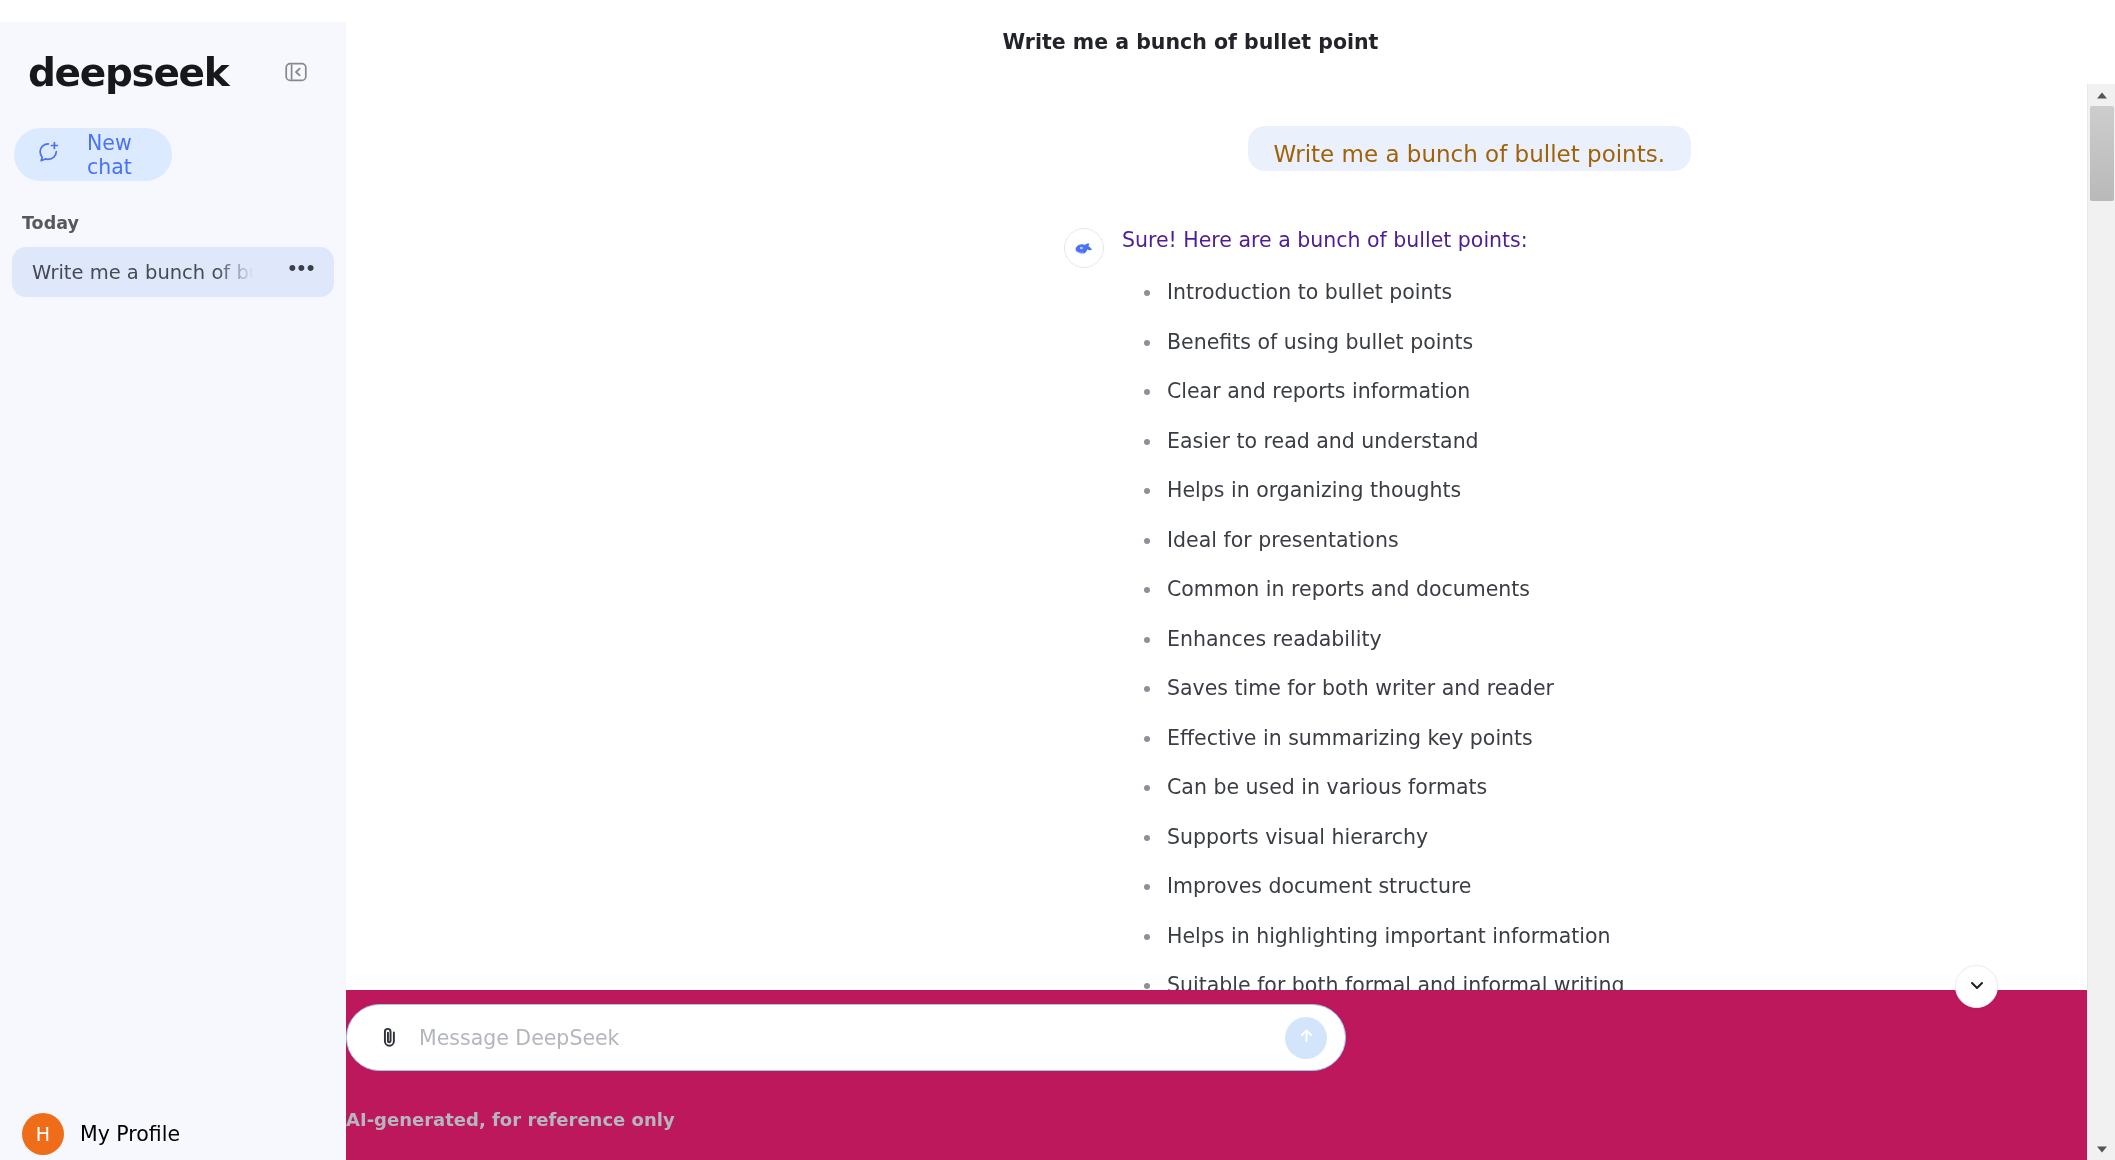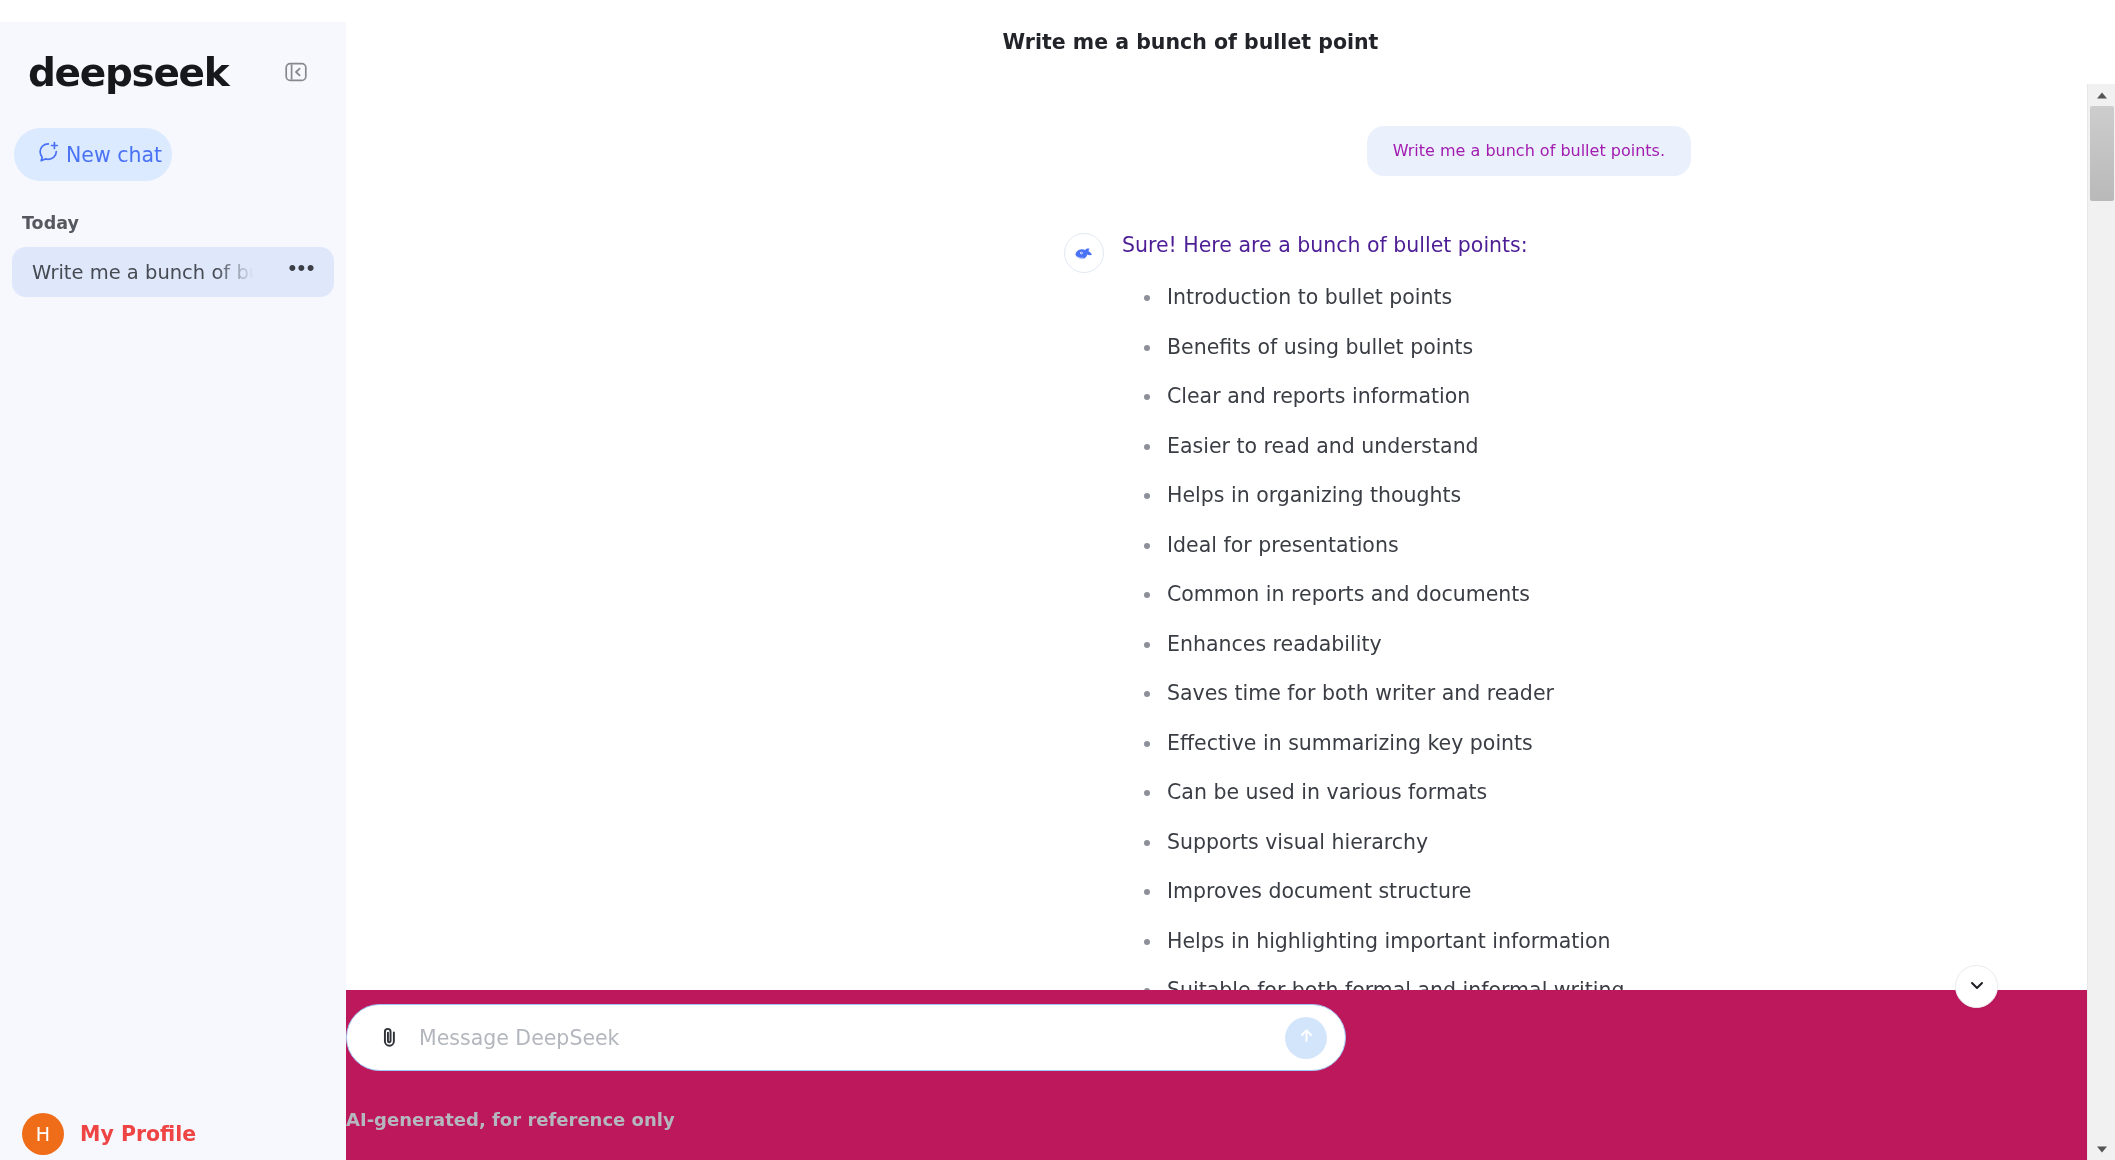--- a/index.html
+++ b/index.html
@@ -50,21 +50,21 @@
   }
 
   .new-chat-btn {
     margin: 28px 0 0 14px;
     width: 158px;
     height: 53px;
     background: #dbeafe;
     border-radius: 27px;
     display: flex;
     align-items: center;
-    gap: 5px;
+    gap: 26px;
     padding-left: 22px;
     cursor: pointer;
   }
   .new-chat-label {
     color: #4a72f5;
     font-size: 20.5px;
     font-weight: 400;
     font-family: "DejaVu Sans", sans-serif;
   }
 
@@ -122,23 +122,22 @@
     width: 42px; height: 42px;
     border-radius: 50%;
     background: #ef6c19;
     color: #ffffff;
     display: flex; align-items: center; justify-content: center;
     font-size: 19px;
     font-family: "DejaVu Sans", sans-serif;
   }
   .profile-name {
     font-size: 20.5px;
-    color: #ef4444;
-    font-family: "DejaVu Sans", sans-serif;
-    font-weight: bold;
+    color: #000000;
+    font-family: "DejaVu Sans", sans-serif;
   }
 
   
   .main {
     flex: 1;
     height: 1160px;
     position: relative;
     background: #ffffff;
     display: flex;
     flex-direction: column;
@@ -170,23 +169,23 @@
   .user-row {
     display: flex;
     justify-content: flex-end;
     width: 1000px;
     margin-left: 345px;
     margin-top: 42px;
   }
   .user-bubble {
     background: #eaf1fd;
     border-radius: 17px;
-    padding: 15px 26px 16px 26px;
-    font-size: 16px;
-    color: #a21caf;
+    padding: 15px 26px 4px 26px;
+    font-size: 23px;
+    color: #a16207;
     font-family: "DejaVu Sans", sans-serif;
     max-width: 700px;
   }
 
   .assistant-row {
     display: flex;
     gap: 18px;
     margin-left: 718px;
     margin-top: 55px;
     align-items: flex-start;

